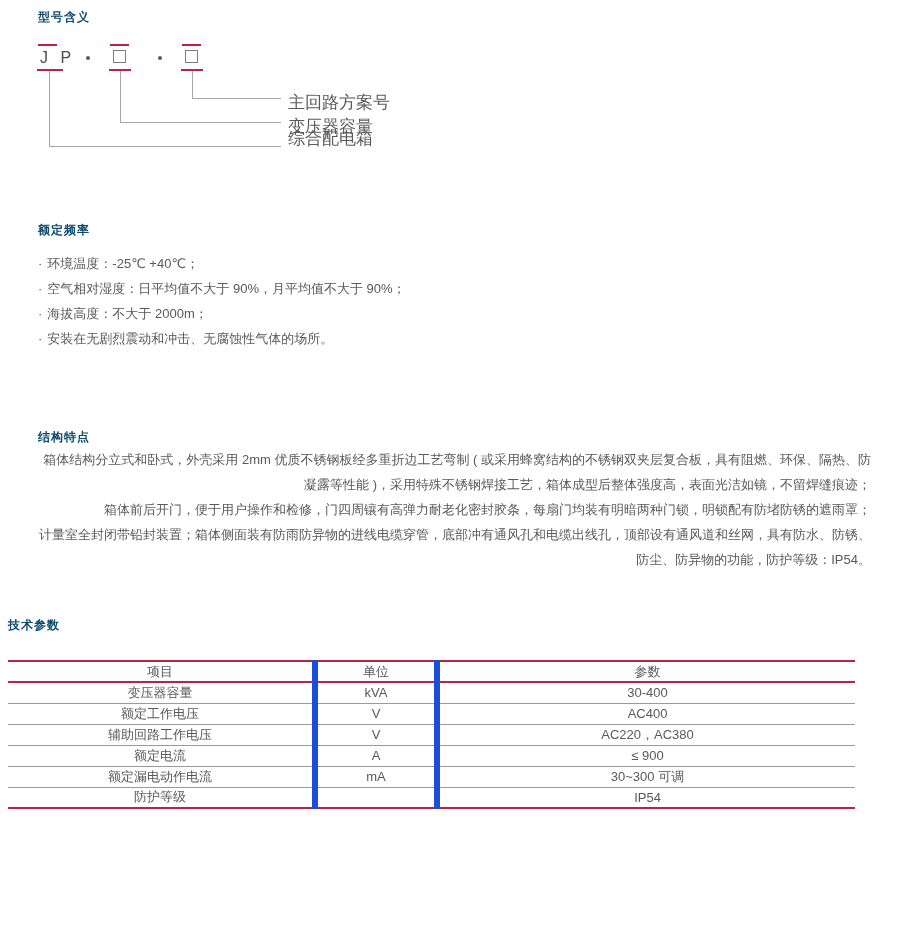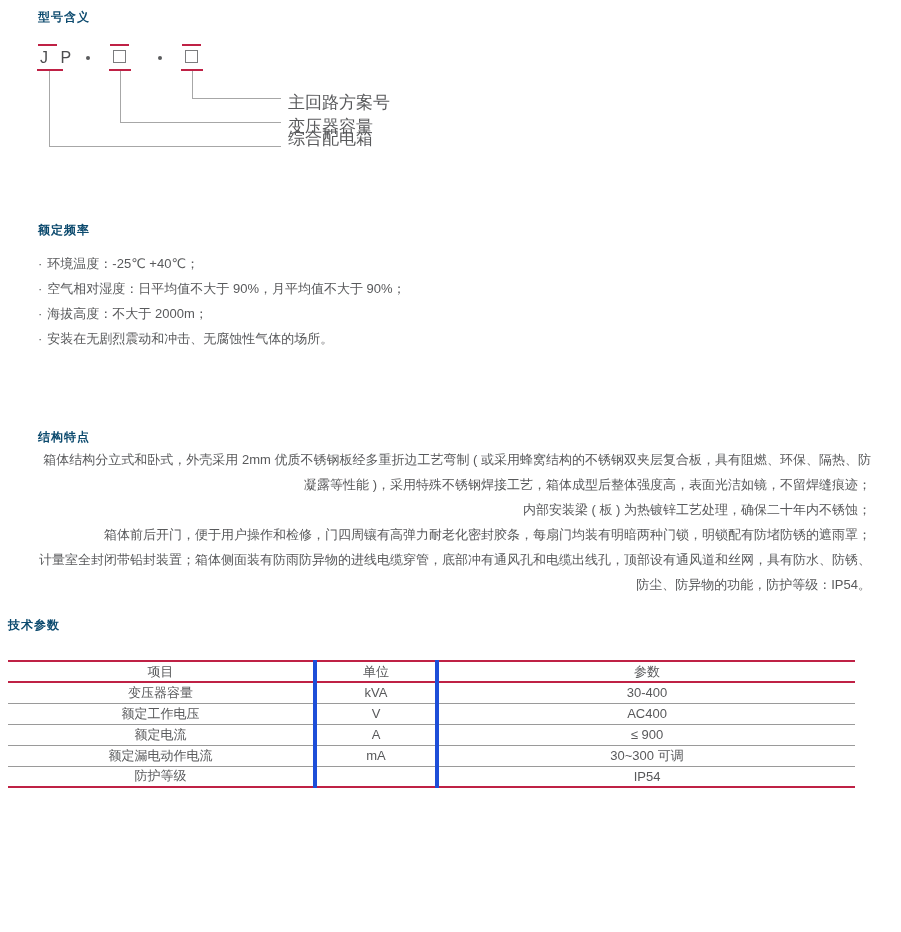--- a/index.html
+++ b/index.html
@@ -62,21 +62,21 @@
   .spec-table col.c1 { width: 307px; }
   .spec-table col.c2 { width: 122px; }
   .spec-table col.c3 { width: 418px; }
   .spec-table th, .spec-table td {
     height: 21px; font-size: 13px; font-weight: normal;
     text-align: center; vertical-align: middle; color: #58595b;
   }
   .spec-table thead tr { border-bottom: 2px solid #bf2145; }
   .spec-table tbody tr { border-bottom: 1px solid #9a9a9a; }
   .spec-table tbody tr:last-child { border-bottom: none; }
-  .spec-table th + th, .spec-table td + td { border-left: 4px solid #1d4ed8; }
+  .spec-table th + th, .spec-table td + td { border-left: 6px solid #1d4ed8; }
 </style>
 </head>
 <body>
 
 <h2 class="section-heading" style="left:38px; top:9px;">型号含义</h2>
 
 <div>
 
   <span class="model-code">J P</span>
 
@@ -120,21 +120,20 @@
   </li>
   <li>
     <span class="bullet">·</span><span>安装在无剧烈震动和冲击、无腐蚀性气体的场所。</span>
   </li>
 </ul>
 
 <h2 class="section-heading" style="left:38px; top:417px;margin-top:12px;">结构特点</h2>
 
 <div class="structure-text">
   <p>箱体结构分立式和卧式，外壳采用 2mm 优质不锈钢板经多重折边工艺弯制 ( 或采用蜂窝结构的不锈钢双夹层复合板，具有阻燃、环保、隔热、防凝露等性能 )，采用特殊不锈钢焊接工艺，箱体成型后整体强度高，表面光洁如镜，不留焊缝痕迹；</p>
-  <p>内部安装梁 ( 板 ) 为热镀锌工艺处理，确保二十年内不锈蚀；</p>
   <p>箱体前后开门，便于用户操作和检修，门四周镶有高弹力耐老化密封胶条，每扇门均装有明暗两种门锁，明锁配有防堵防锈的遮雨罩；</p>
   <p>计量室全封闭带铅封装置；箱体侧面装有防雨防异物的进线电缆穿管，底部冲有通风孔和电缆出线孔，顶部设有通风道和丝网，具有防水、防锈、防尘、防异物的功能，防护等级：IP54。</p>
 </div>
 
 <h2 class="section-heading" style="left:8px; top:617px;">技术参数</h2>
 
 <table class="spec-table">
   <colgroup>
       <col class="c1">
       <col class="c2">
@@ -152,20 +151,25 @@
       <td>变压器容量</td>
       <td>kVA</td>
       <td>30-400</td>
     </tr>
     <tr>
       <td>额定工作电压</td>
       <td>V</td>
       <td>AC400</td>
     </tr>
     <tr>
+      <td>辅助回路工作电压</td>
+      <td>V</td>
+      <td>AC220，AC380</td>
+    </tr>
+    <tr>
       <td>额定电流</td>
       <td>A</td>
       <td>≤ 900</td>
     </tr>
     <tr>
       <td>额定漏电动作电流</td>
       <td>mA</td>
       <td>30~300 可调</td>
     </tr>
     <tr>

